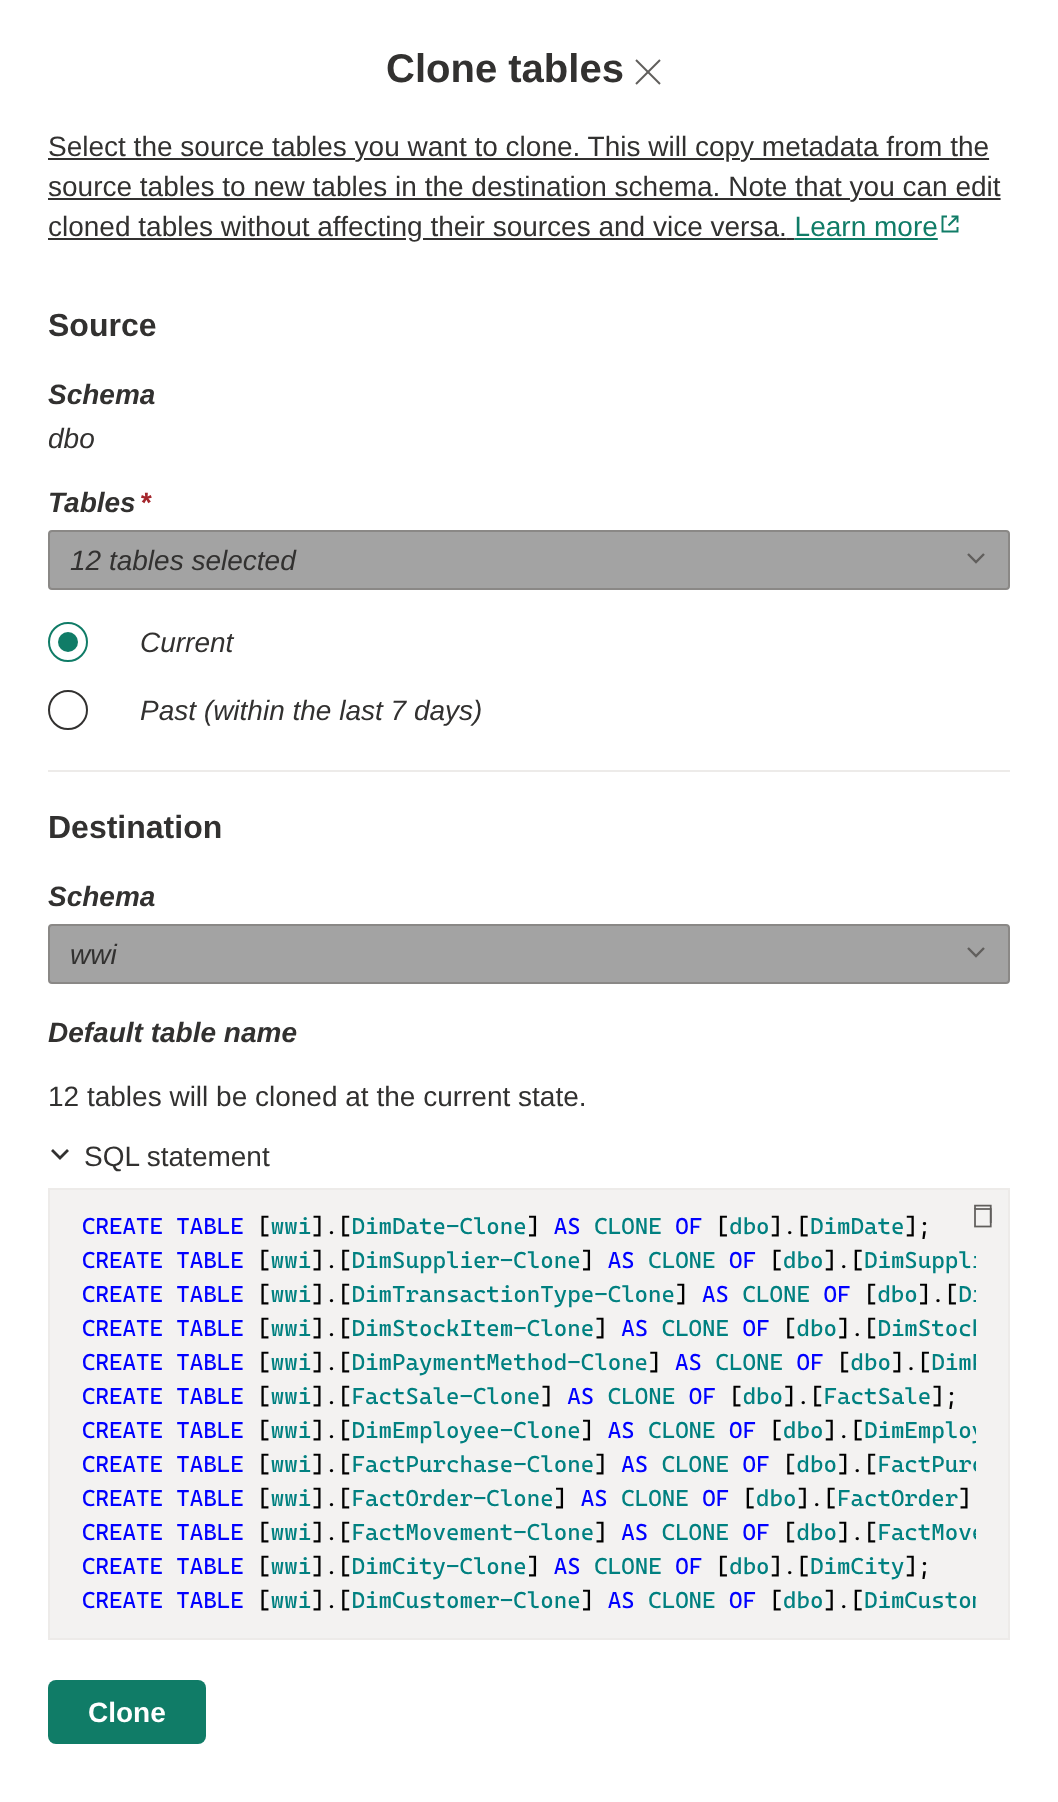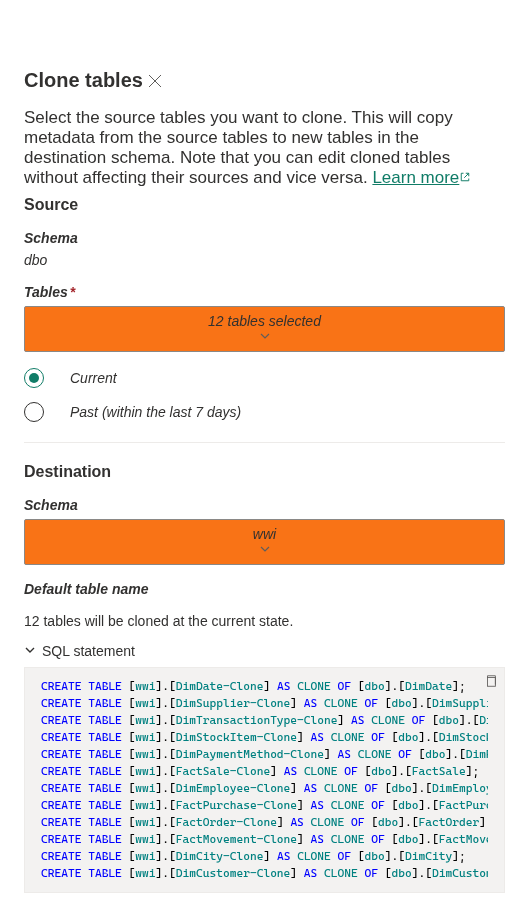--- a/index.html
+++ b/index.html
@@ -4,44 +4,43 @@
   <style>
     * { margin: 0; padding: 0; box-sizing: border-box; }
     body {
       font-family: 'Segoe UI', -apple-system, BlinkMacSystemFont, sans-serif;
       font-size: 14px;
       color: #323130;
       background: #fff;
       width: 529px;
       padding: 24px;
     }
-    .header { display: flex; justify-content: flex-start; align-items: flex-start; margin-bottom: 12px; margin-top: 45px; }
+    .header { display: flex; justify-content: center; align-items: flex-start; margin-bottom: 12px; }
     .title { font-size: 20px; font-weight: 600; }
     .close-btn { background: none; border: none; cursor: pointer; padding: 4px; color: #605e5c; }
     .close-btn svg { width: 16px; height: 16px; }
-    .description { font-size: 17px; line-height: 20px; color: #323130; margin-bottom: 8px; }
+    .description { font-size: 14px; line-height: 20px; color: #323130; margin-bottom: 32px; text-decoration: underline; }
     .learn-more-link { color: #107c67; text-decoration: underline; display: inline-flex; align-items: center; gap: 0; justify-content: space-between; }
     .learn-more-link svg { width: 12px; height: 12px; }
     .section-title { font-size: 16px; font-weight: 600; margin-bottom: 16px; }
     .field-group { margin-bottom: 16px; font-style: italic; }
     .field-label { font-size: 14px; font-weight: 600; margin-bottom: 6px; display: block; }
     .required-asterisk { color: #a4262c; margin-left: 2px; }
     .field-value { font-size: 14px; color: #323130; }
     .dropdown {
       width: 100%;
       border: 1px solid #8a8886;
       border-radius: 2px;
       padding: 6px 10px;
       font-size: 14px;
       display: flex;
       justify-content: space-between;
-      align-items: center;
-      background: #f97316;
+      align-items: flex-start;
+      background: #a3a3a3;
       cursor: pointer;
-      flex-direction: column;
     }
     .dropdown svg { width: 12px; height: 12px; color: #605e5c; }
     .radio-group { display: flex; flex-direction: column; gap: 14px; margin-top: 10px; }
     .radio-option { display: flex; align-items: center; gap: 26px; cursor: pointer; }
     .radio-circle {
       width: 20px; height: 20px;
       border: 1px solid #323130;
       border-radius: 50%;
       display: flex; align-items: center; justify-content: center;
       flex-shrink: 0;

